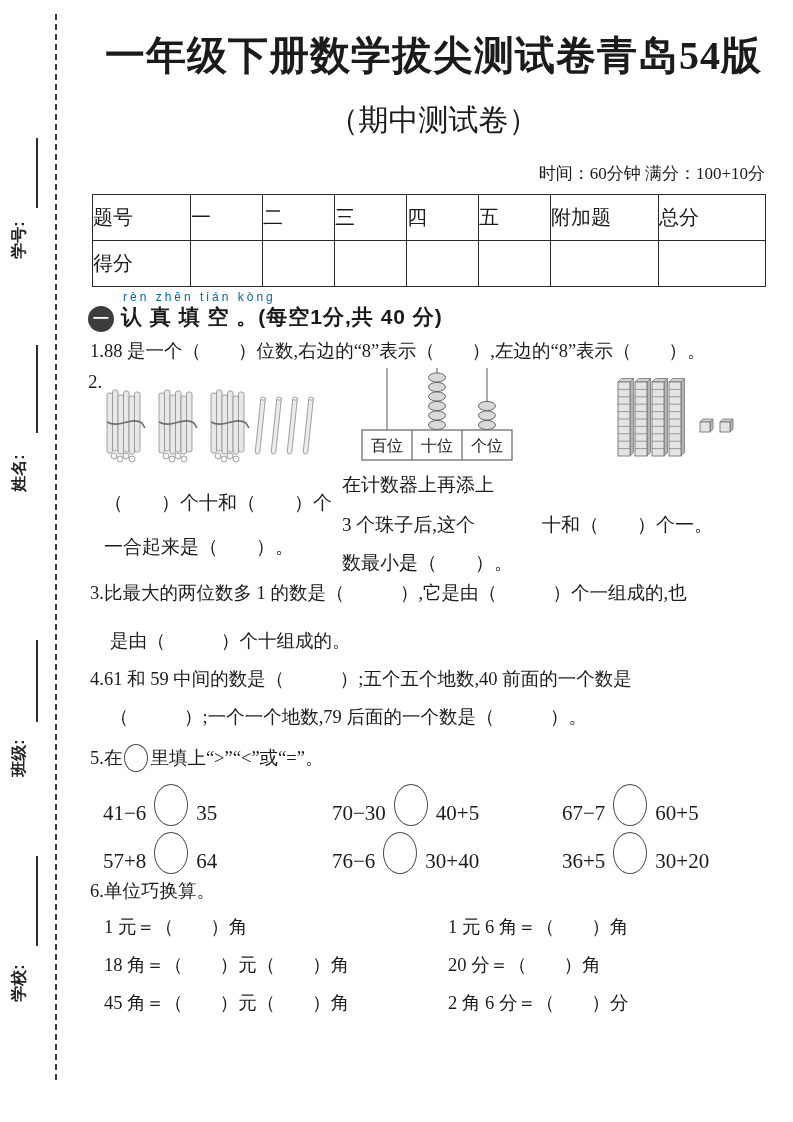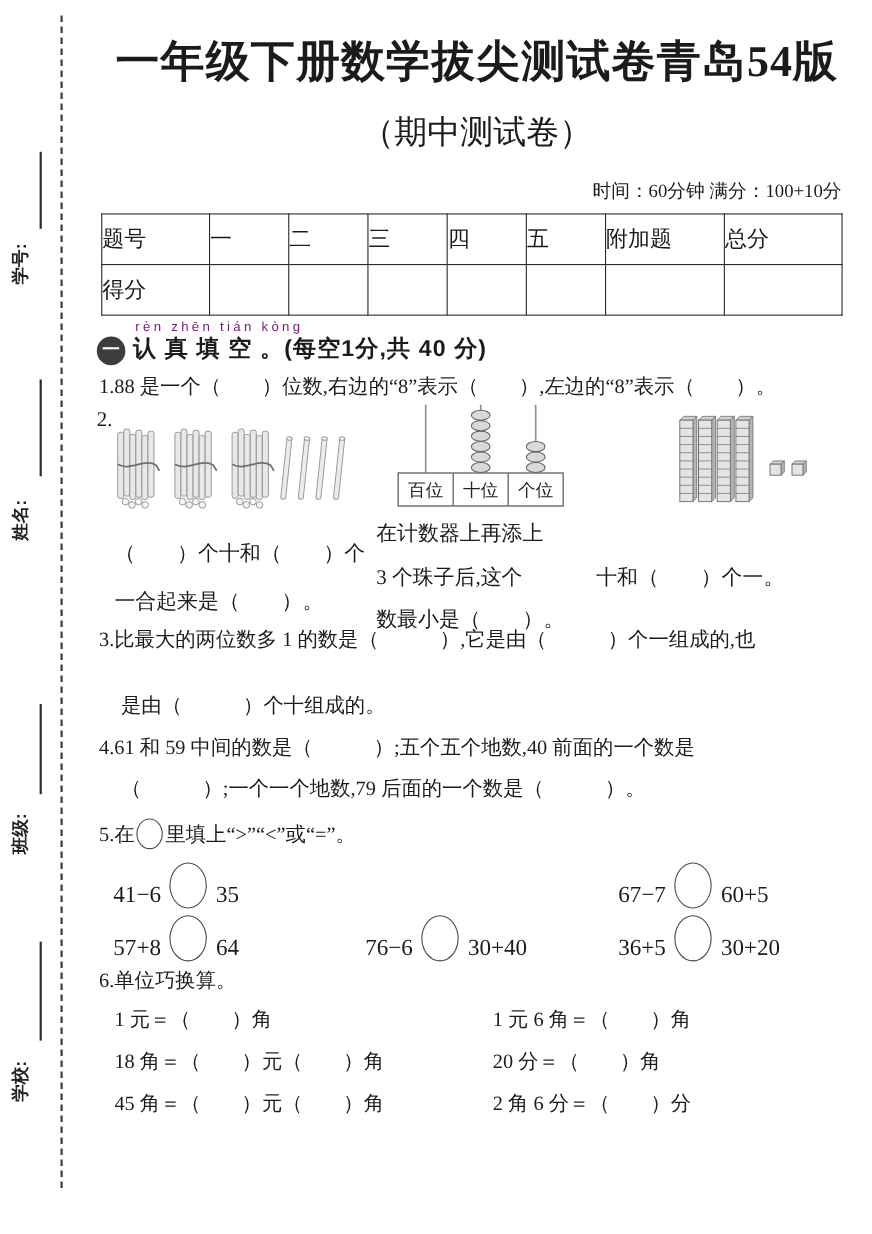--- a/index.html
+++ b/index.html
@@ -19,21 +19,21 @@
   .side-line{position:absolute;left:36px;width:0;border-left:2px solid #2e2e2e;}
   
   .title{left:80px;right:6px;top:28px;text-align:center;font-size:40px;font-weight:bold;letter-spacing:1px;}
   .subtitle{left:80px;right:6px;top:100px;text-align:center;font-size:30px;}
   .info{right:28px;top:162px;font-size:17px;}
   
   table.score{position:absolute;left:92px;top:194px;border-collapse:collapse;table-layout:fixed;}
   table.score td{border:1.6px solid #2a2a2a;text-align:left;vertical-align:middle;
     font-size:20px;font-weight:normal;height:45px;padding:0;}
   
-  .pinyin{left:123px;top:290px;font-size:12px;letter-spacing:3px;color:#701a75;
+  .pinyin{left:123px;top:290px;font-size:12px;letter-spacing:3px;color:#0369a1;
     font-family:"Liberation Sans","DejaVu Sans",sans-serif;}
   .badge{left:88px;top:306px;width:26px;height:26px;border-radius:50%;background:#3d3d3d;
     color:#fff;text-align:center;line-height:26px;font-size:16px;font-weight:bold;
     font-family:"Liberation Sans","DejaVu Sans",sans-serif;}
   .sec-title{left:121px;top:303px;font-size:21px;font-weight:bold;letter-spacing:1px;
     font-family:"Liberation Sans","DejaVu Sans",sans-serif;}
   
   .q{font-size:18.5px;}
   .q2t{font-size:19px;}
   .cmp{display:flex;align-items:flex-end;font-size:21px;}
@@ -232,31 +232,36 @@
     </g>
   </svg>
 
   <div class="abs q2t" style="left:104px;top:490px;">（　　）个十和（　　）个</div>
   <div class="abs q2t" style="left:104px;top:534px;">一合起来是（　　）。</div>
   <div class="abs q2t" style="left:342px;top:472px;">在计数器上再添上</div>
   <div class="abs q2t" style="left:342px;top:512px;">3 个珠子后,这个</div>
   <div class="abs q2t" style="left:342px;top:550px;">数最小是（　　）。</div>
   <div class="abs q2t" style="left:542px;top:512px;">十和（　　）个一。</div>
 
-  <div class="abs q" style="left:90px;top:568px;">3.比最大的两位数多 1 的数是（　　　）,它是由（　　　）个一组成的,也</div>
+  <div class="abs q" style="left:90px;top:580px;">3.比最大的两位数多 1 的数是（　　　）,它是由（　　　）个一组成的,也</div>
   <div class="abs q" style="left:110px;top:628px;">是由（　　　）个十组成的。</div>
   <div class="abs q" style="left:90px;top:666px;">4.61 和 59 中间的数是（　　　）;五个五个地数,40 前面的一个数是</div>
   <div class="abs q" style="left:110px;top:704px;">（　　　）;一个一个地数,79 后面的一个数是（　　　）。</div>
 
   <div class="abs q" style="left:90px;top:744px;"><span>5.在</span><span class="small-circle"></span><span>里填上“&gt;”“&lt;”或“=”。</span></div>
 
   <div class="abs cmp" style="left:103px;top:784px;">
     <span>41−6</span>
     <span class="circle"></span>
     <span>35</span>
+  </div>
+  <div class="abs cmp" style="left:332px;top:784px;">
+    <span>70−30</span>
+    <span class="circle"></span>
+    <span>40+5</span>
   </div>
   <div class="abs cmp" style="left:562px;top:784px;">
     <span>67−7</span>
     <span class="circle"></span>
     <span>60+5</span>
   </div>
   <div class="abs cmp" style="left:103px;top:832px;">
     <span>57+8</span>
     <span class="circle"></span>
     <span>64</span>

